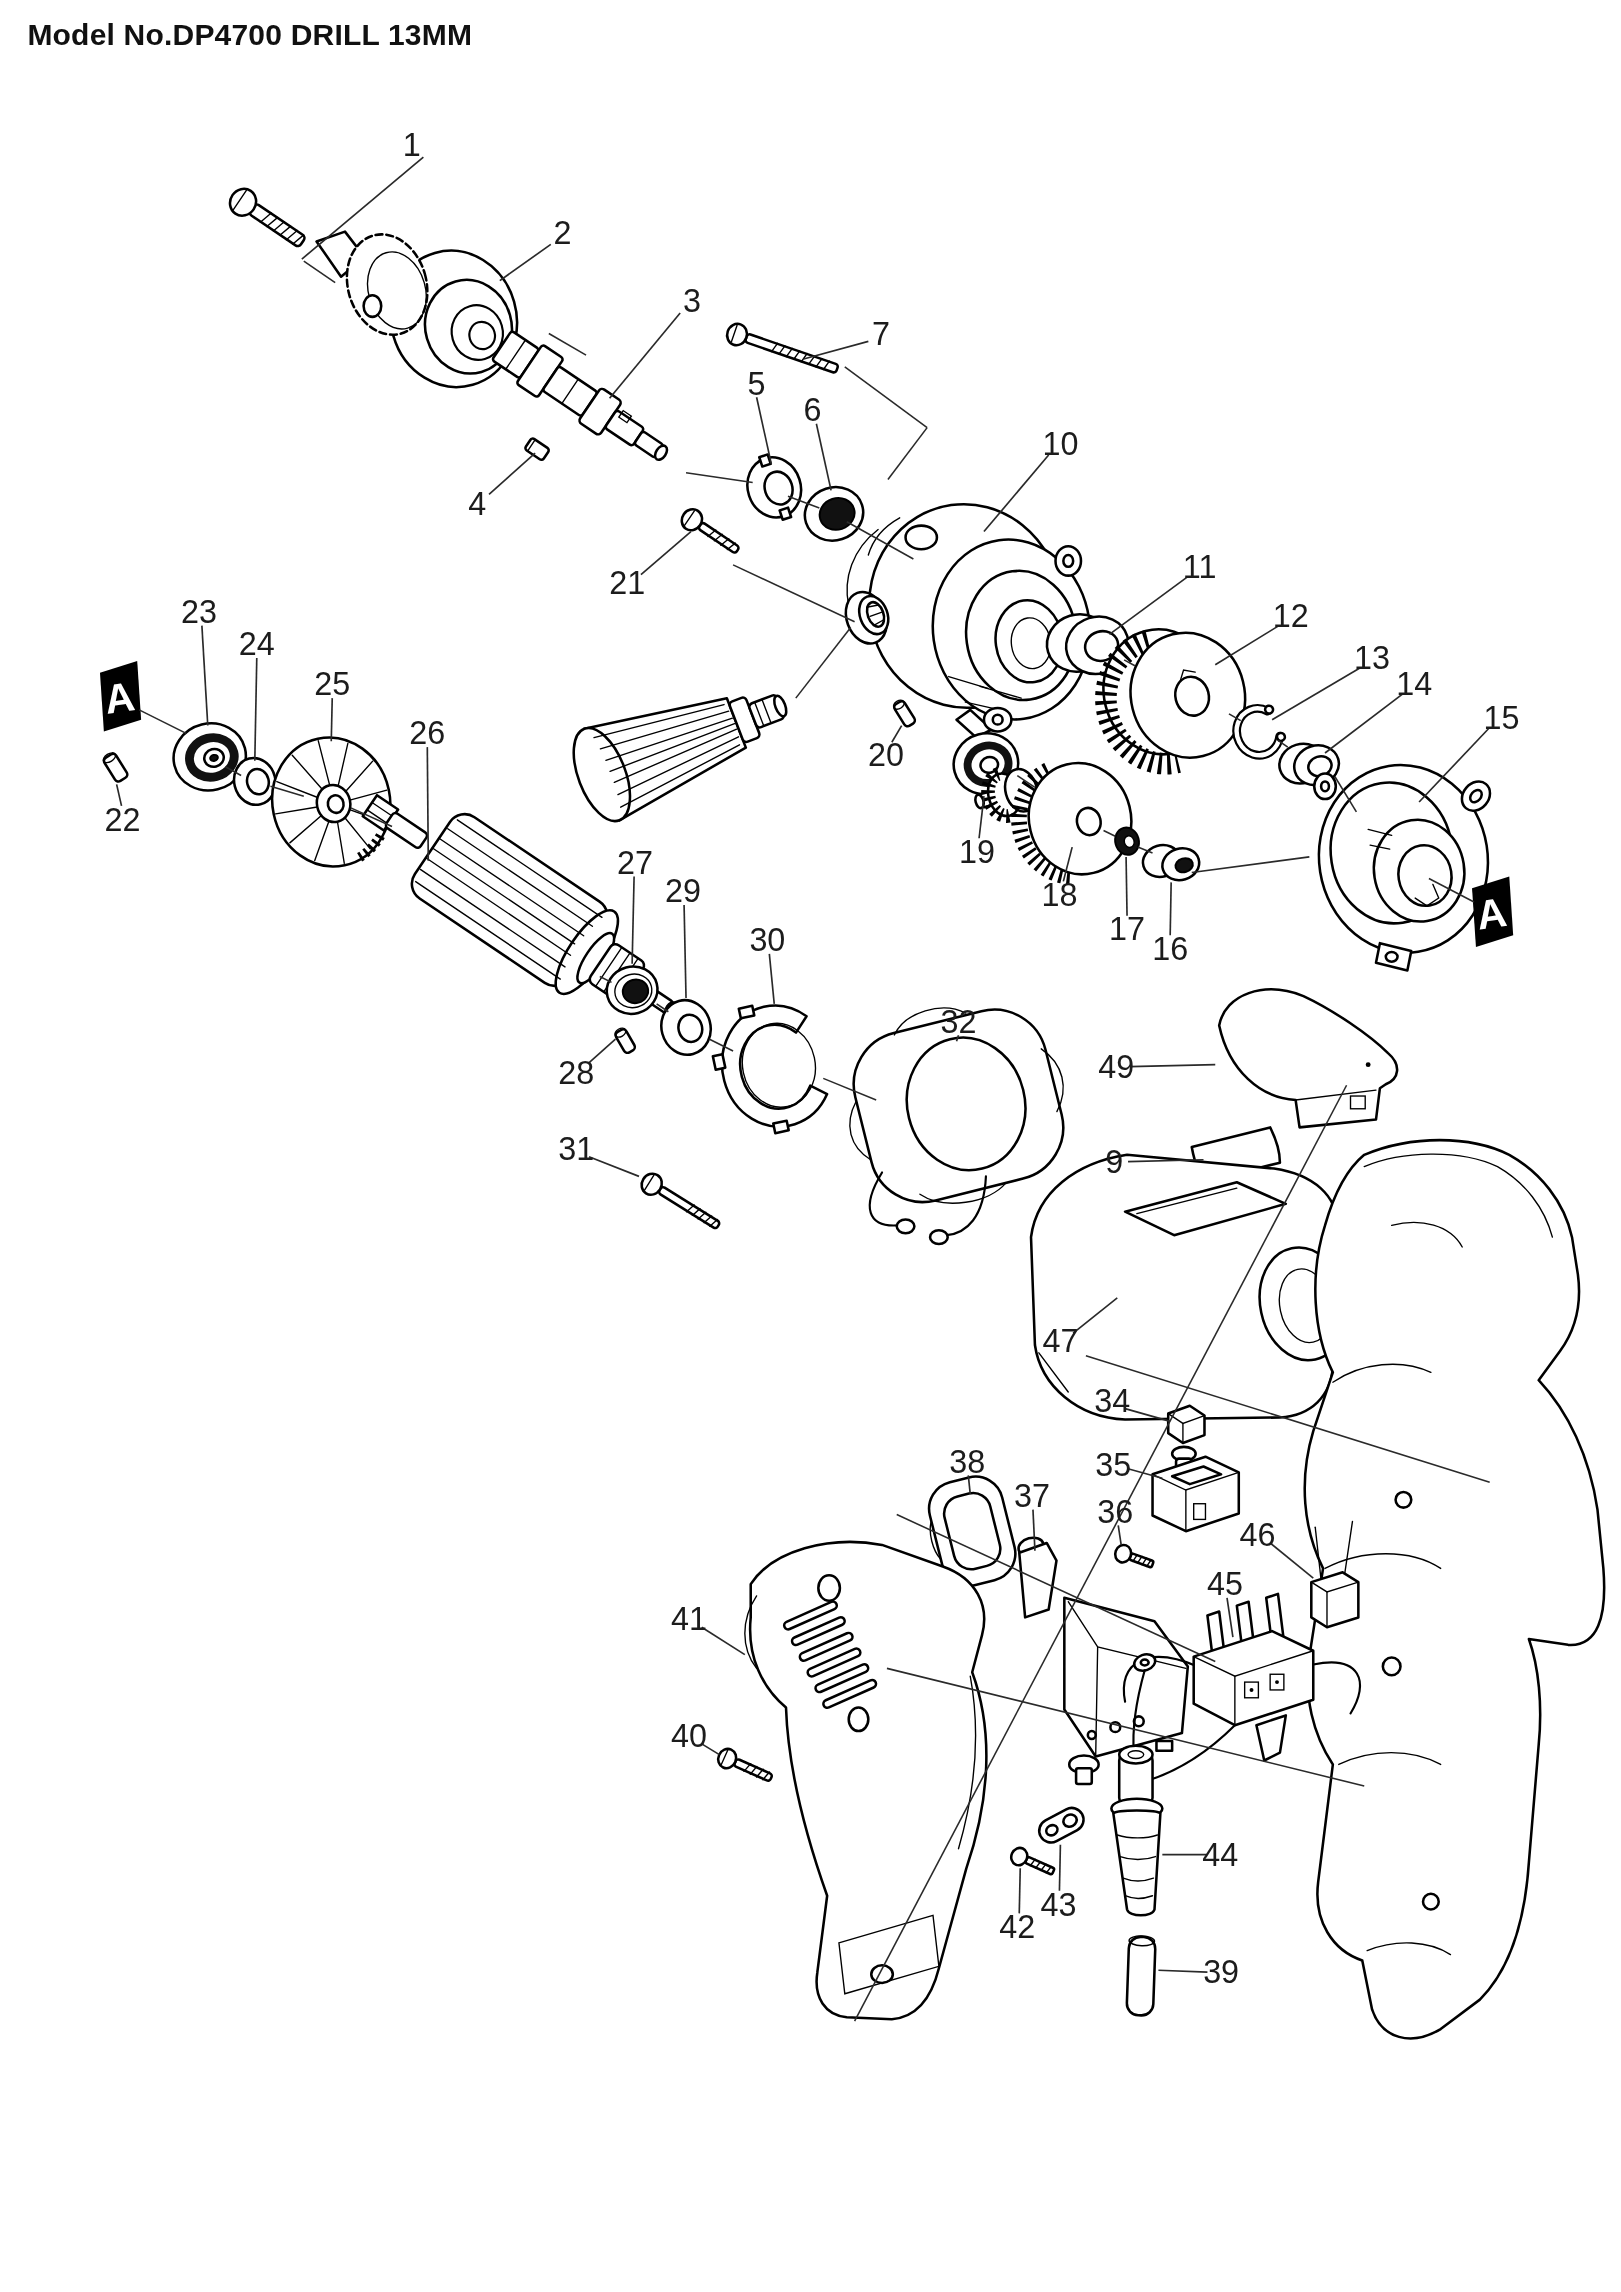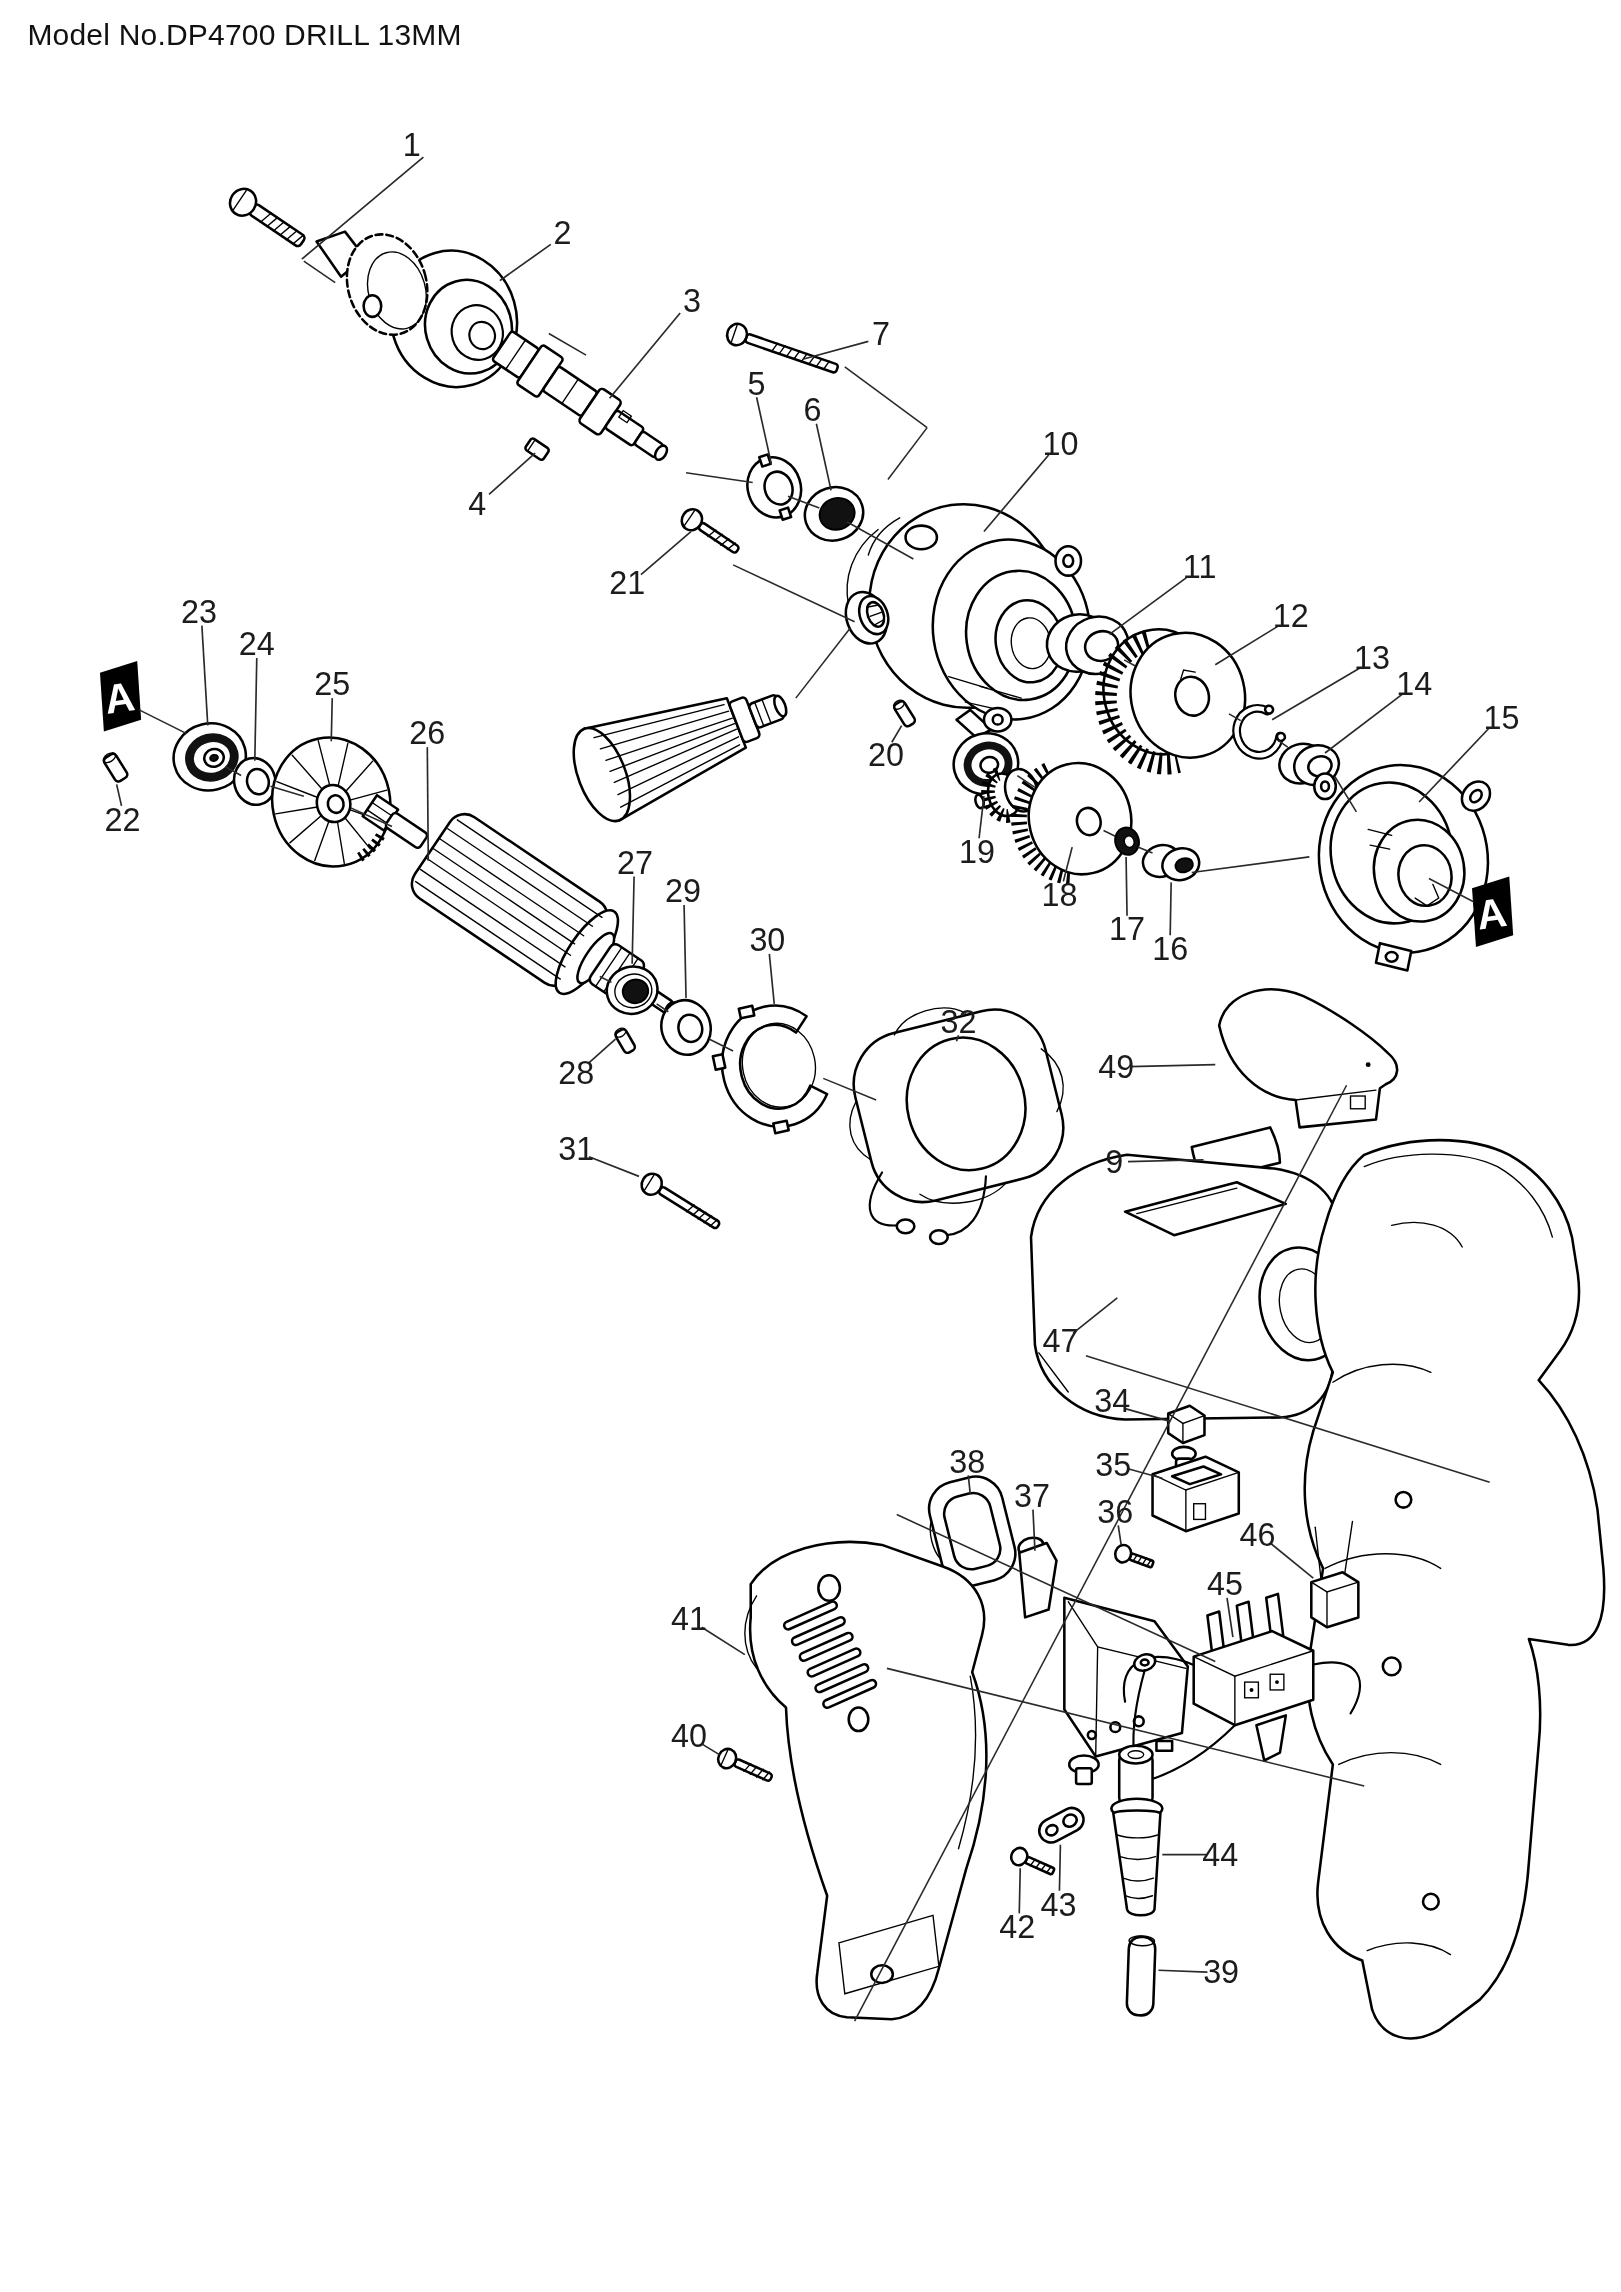--- a/index.html
+++ b/index.html
@@ -1,18 +1,18 @@
 <!DOCTYPE html>
 <html><head>
 <meta charset="utf-8">
 <style>
   html,body{margin:0;padding:0;background:#fff;}
   #page{position:relative;width:1621px;height:2293px;background:#fff;overflow:hidden;
         font-family:"Liberation Sans",sans-serif;}
-  #title{position:absolute;left:27.4px;top:17.6px;font-size:30px;font-weight:400;color:#111;
+  #title{position:absolute;left:27.4px;top:17.6px;font-size:30px;font-weight:700;color:#111;
          letter-spacing:0.2px;white-space:pre;}
   svg{position:absolute;left:0;top:0;}
   .p{fill:#fff;stroke:#000;stroke-width:2.6;stroke-linejoin:round;stroke-linecap:round;}
   .ln{fill:none;stroke:#000;stroke-width:2.2;stroke-linejoin:round;stroke-linecap:round;}
   .thin{fill:none;stroke:#000;stroke-width:1.4;stroke-linecap:round;}
   .dark{fill:#111;stroke:#000;stroke-width:2;}
   .seal{fill:none;stroke:#111;}
   .leader{stroke:#2a2a2a;stroke-width:1.7;}
   .axis{stroke:#2a2a2a;stroke-width:1.6;}
   .callout{font-family:"Liberation Sans",sans-serif;font-size:33px;font-weight:500;fill:#1c1c1c;}

